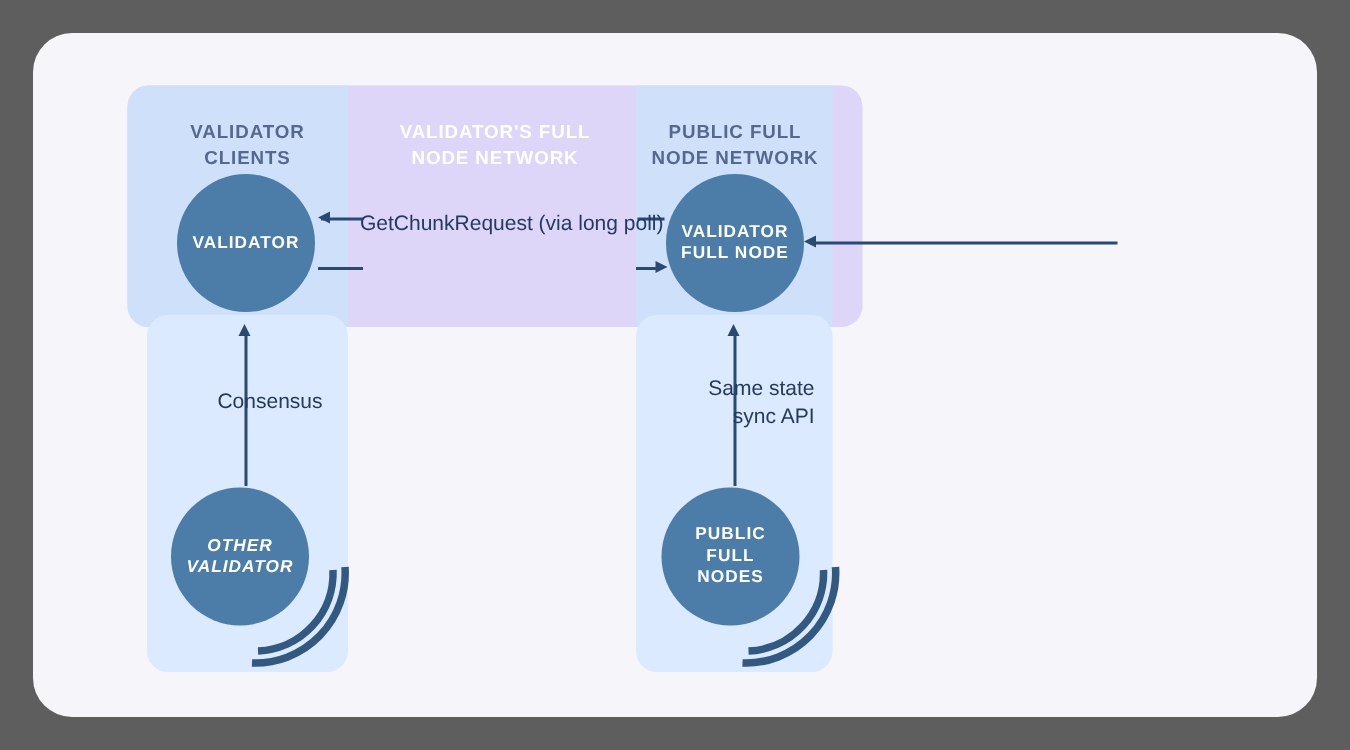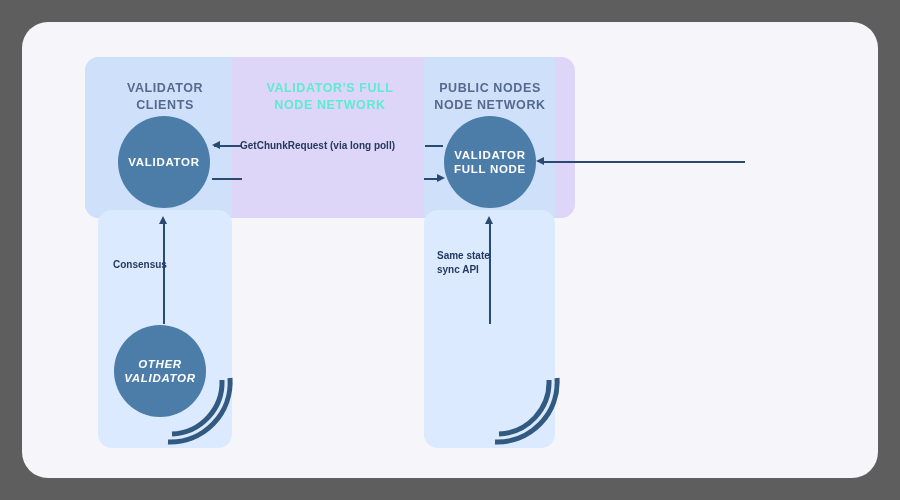--- a/index.html
+++ b/index.html
@@ -34,21 +34,21 @@
   }
   .col-left{left:98px;top:210px;width:134px;height:238px;}
   .col-right{left:424px;top:210px;width:131px;height:238px;}
 
   
   .net-title{
     position:absolute;text-align:center;
     font-size:12.5px;font-weight:600;letter-spacing:.6px;line-height:1.38;
     color:#55698e;
   }
-  .net-title.purple{color:#5eead4;text-align:center;}
+  .net-title.purple{color:#ffffff;text-align:center;}
   #title-validator-network{left:104px;top:80px;width:122px;}
   #title-vfn-network{left:240px;top:80px;width:180px;}
   #title-pfn-network{left:424px;top:80px;width:132px;}
 
   
   .node{
     position:absolute;border-radius:50%;
     background:#4c7da9;
     display:flex;align-items:center;justify-content:center;
     color:#ffffff;text-align:center;
@@ -68,22 +68,22 @@
   
   .line{position:absolute;background:#2b4a72;}
   .hline{height:1.6px;}
   .vline{width:1.6px;}
   .arrow{position:absolute;width:0;height:0;}
   .arrow-left{border-top:4.5px solid transparent;border-bottom:4.5px solid transparent;border-right:8px solid #2b4a72;}
   .arrow-right{border-top:4.5px solid transparent;border-bottom:4.5px solid transparent;border-left:8px solid #2b4a72;}
   .arrow-up{border-left:4.5px solid transparent;border-right:4.5px solid transparent;border-bottom:8px solid #2b4a72;}
 
   .edge-label{
-    position:absolute;text-align:left;
-    font-size:10px;font-weight:700;color:#253a5e;line-height:1.35;
+    position:absolute;text-align:right;
+    font-size:14px;font-weight:400;color:#253a5e;line-height:1.35;
     white-space:nowrap;
   }
   .edge-label.wrap{white-space:normal;}
 
   
   #conn-req-line-left{left:214px;top:145px;width:28px;}
   #conn-req-arrow{left:212px;top:141px;}
   #conn-req-line-right{left:425px;top:145px;width:18px;}
   #label-getchunkrequest{left:240px;top:139px;width:188px;}
 
@@ -118,21 +118,21 @@
 
   <div class="net-title" id="title-validator-network">
     <span>VALIDATOR</span><br>
     <span>CLIENTS</span>
   </div>
   <div class="net-title purple" id="title-vfn-network">
     <span>VALIDATOR'S FULL</span><br>
     <span>NODE NETWORK</span>
   </div>
   <div class="net-title" id="title-pfn-network">
-    <span>PUBLIC NODES</span><br>
+    <span>PUBLIC FULL</span><br>
     <span>NODE NETWORK</span>
   </div>
 
   <div class="line hline" id="conn-req-line-left"></div>
   <div class="arrow arrow-left" id="conn-req-arrow"></div>
   <div class="line hline" id="conn-req-line-right"></div>
   <div class="edge-label" id="label-getchunkrequest">GetChunkRequest (via long poll)</div>
 
   <div class="line hline" id="conn-res-line-left"></div>
   <div class="line hline" id="conn-res-line-right"></div>
@@ -173,13 +173,20 @@
   </div>
 
 
   <div class="node" id="node-other-validator">
     <span>
       <span>OTHER</span><br>
       <span>VALIDATOR</span>
     </span>
   </div>
 
+  <div class="node" id="node-public-full-nodes">
+    <span>
+      <span>PUBLIC</span><br>
+      <span>FULL</span><br>
+      <span>NODES</span>
+    </span>
+  </div>
 </div>
 
 </body></html>

